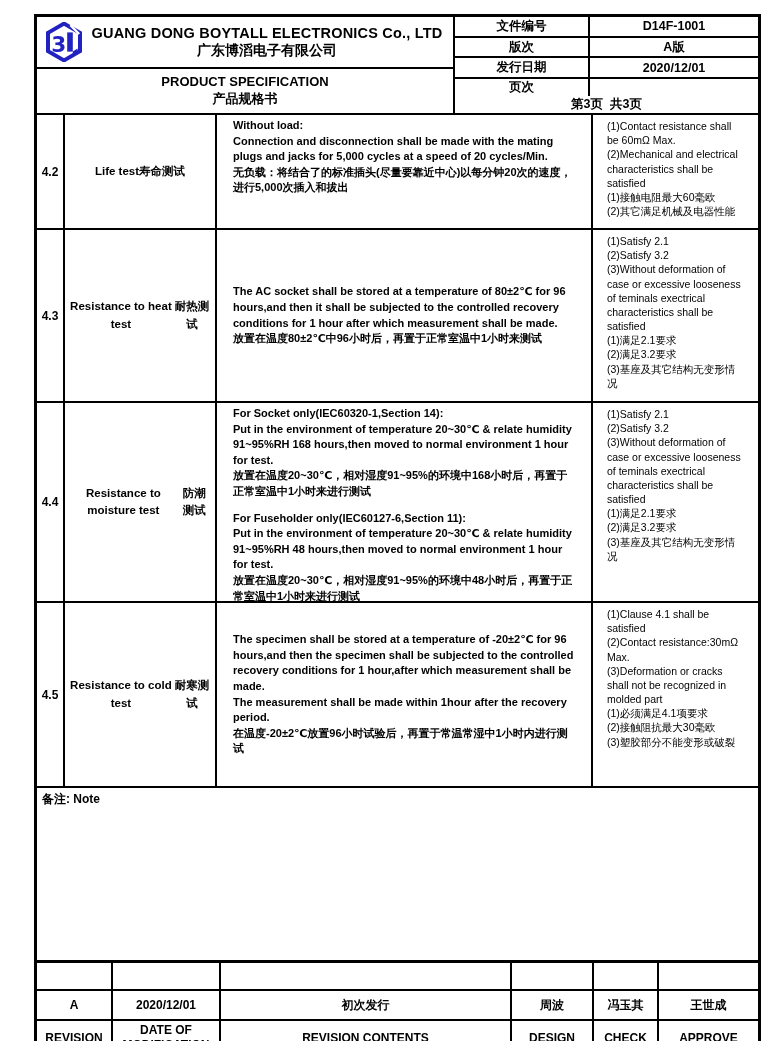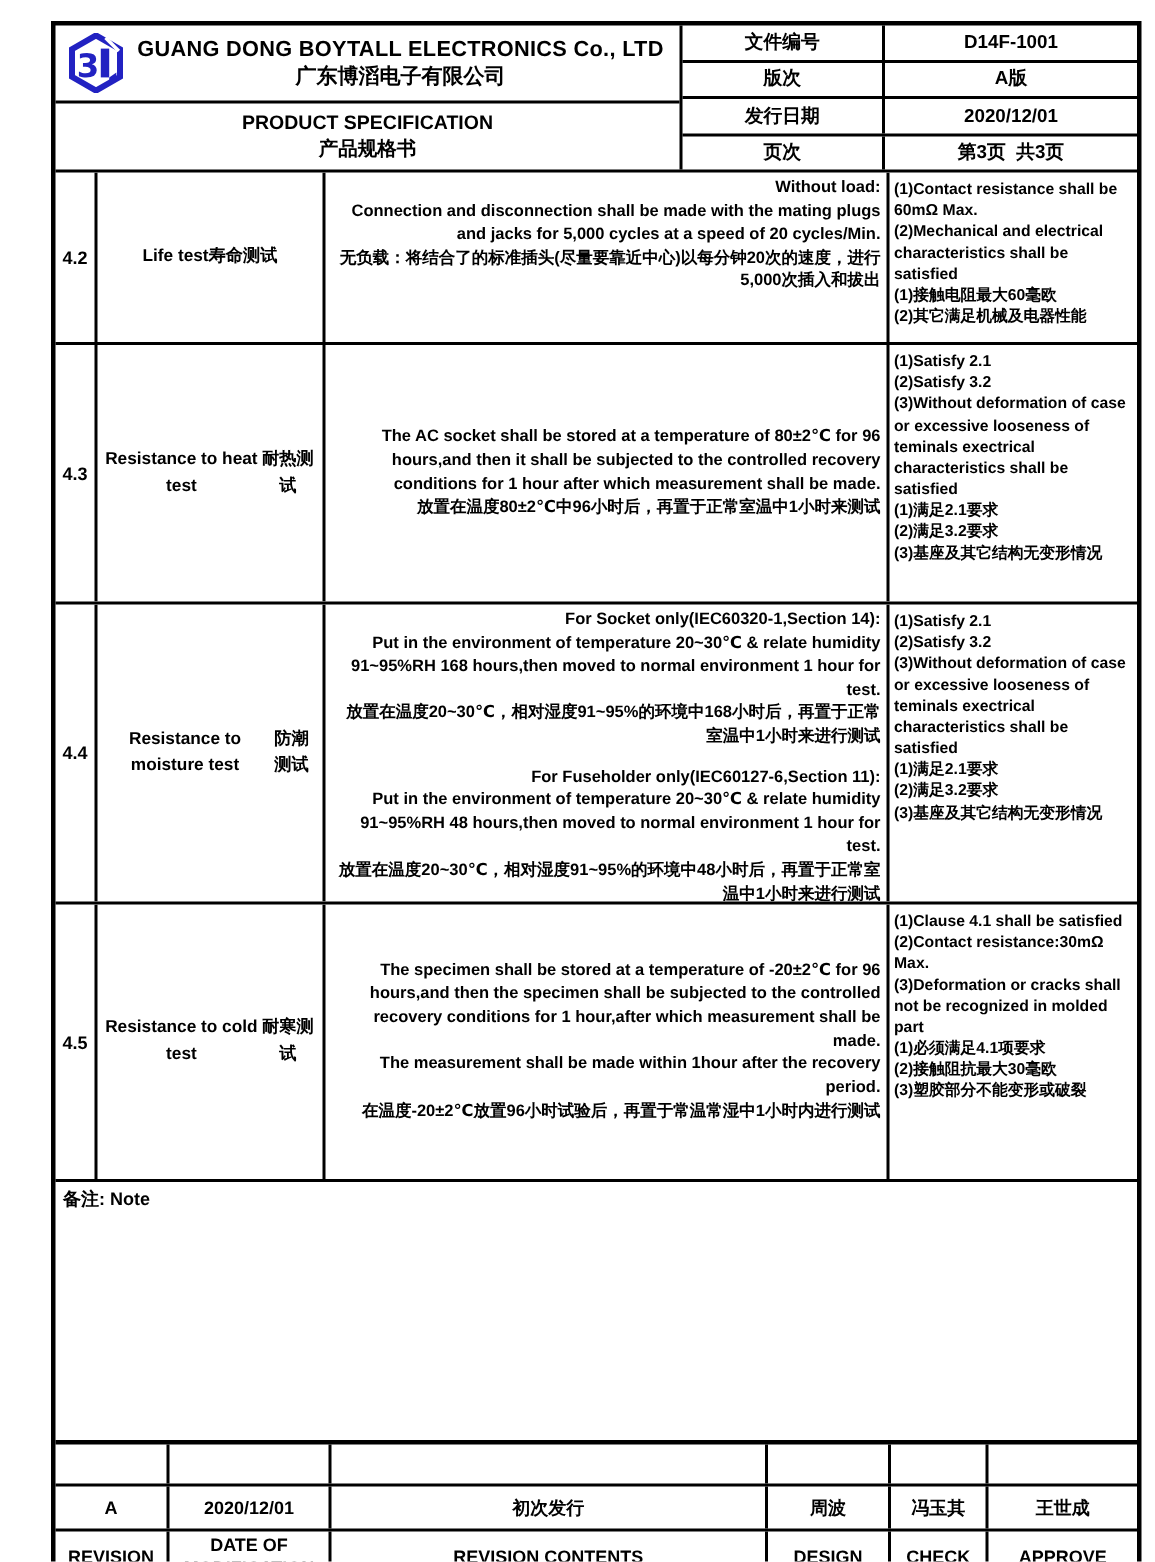--- a/index.html
+++ b/index.html
@@ -18,31 +18,31 @@
   .hdr-company { height:52px; border-bottom:2px solid #000; display:flex; align-items:center; padding:0 4px 0 6px; box-sizing:border-box; }
   .logo { flex:0 0 auto; width:42px; height:42px; display:flex; align-items:center; justify-content:center; }
   .company-names { flex:1; text-align:center; font-weight:bold; }
   .company-en { font-size:14.5px; letter-spacing:0.2px; }
   .company-cn { font-size:14px; margin-top:1px; }
   .hdr-title { flex:1; display:flex; flex-direction:column; align-items:center; justify-content:center; font-weight:bold; }
   .title-en { font-size:13px; }
   .title-cn { font-size:13px; margin-top:1px; }
   .hdr-right { flex:1; display:flex; flex-direction:column; }
   .hdr-field { flex:1; display:flex; border-bottom:2px solid #000; }
-  .hdr-field:last-child { border-bottom:none; }
+  .hdr-field:last-child { border-bottom:none;flex-direction:column; }
   .hf-label { width:133px; border-right:2px solid #000; display:flex; align-items:center; justify-content:center; font-size:12.5px; font-weight:bold; }
   .hf-value { flex:1; display:flex; align-items:center; justify-content:center; font-size:12.5px; font-weight:bold; white-space:pre;border-radius:10px; }
   
   .spec-row { display:flex; border-top:2px solid #000; box-sizing:border-box; overflow:hidden; }
   .r0 { height:115px; } .r1 { height:173px; } .r2 { height:200px; } .r3 { height:185px; }
   .c-num { width:28px; flex:0 0 28px; border-right:2px solid #000; display:flex; align-items:center; justify-content:center; font-size:12px; font-weight:bold; box-sizing:border-box; }
   .c-name { width:152px; flex:0 0 152px; border-right:2px solid #000; display:flex; align-items:center; justify-content:center; text-align:center; font-size:11.5px; font-weight:bold; line-height:1.5; box-sizing:border-box; padding:0 4px; }
-  .c-desc { width:376px; flex:0 0 376px; border-right:2px solid #000; padding:3px 4px; font-size:11px; font-weight:bold; line-height:1.42; box-sizing:border-box; overflow:hidden;text-align:right; }
+  .c-desc { width:376px; flex:0 0 376px; border-right:2px solid #000; padding:3px 16px; font-size:11px; font-weight:bold; line-height:1.42; box-sizing:border-box; overflow:hidden; }
   .c-desc.center { display:flex; flex-direction:column; justify-content:center; }
-  .c-req { flex:1; padding:4px 3px; font-size:10.5px; font-weight:bold; line-height:1.35; box-sizing:border-box; overflow:hidden; }
+  .c-req { flex:1; padding:4px 14px; font-size:10.5px; font-weight:normal; line-height:1.35; box-sizing:border-box; overflow:hidden; }
   .line.gap { margin-top:11px; }
   .line.heading { font-weight:bold; }
   
   .note-box { border-top:2px solid #000; height:174px; padding:3px 5px; font-size:12px; font-weight:bold; box-sizing:border-box; }
   
   .rev-table { border-top:3px solid #000; }
   .rev-row { display:flex; box-sizing:border-box; }
   .rev-row + .rev-row { border-top:2px solid #000; }
   .rev-empty { height:26px; }
   .rev-entry { height:30px; }

